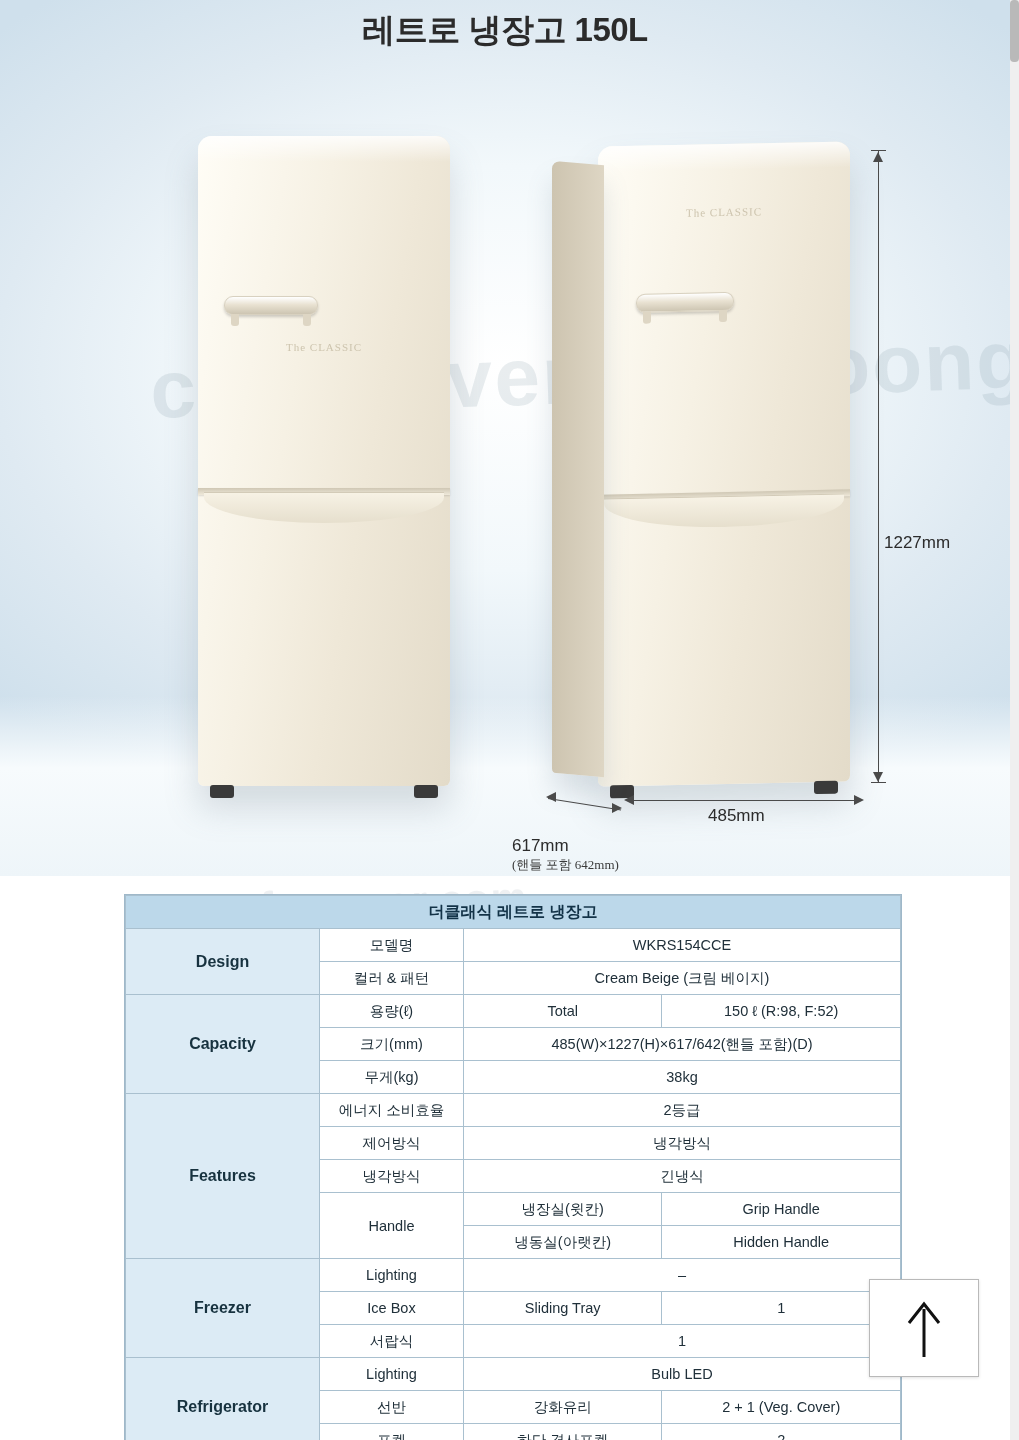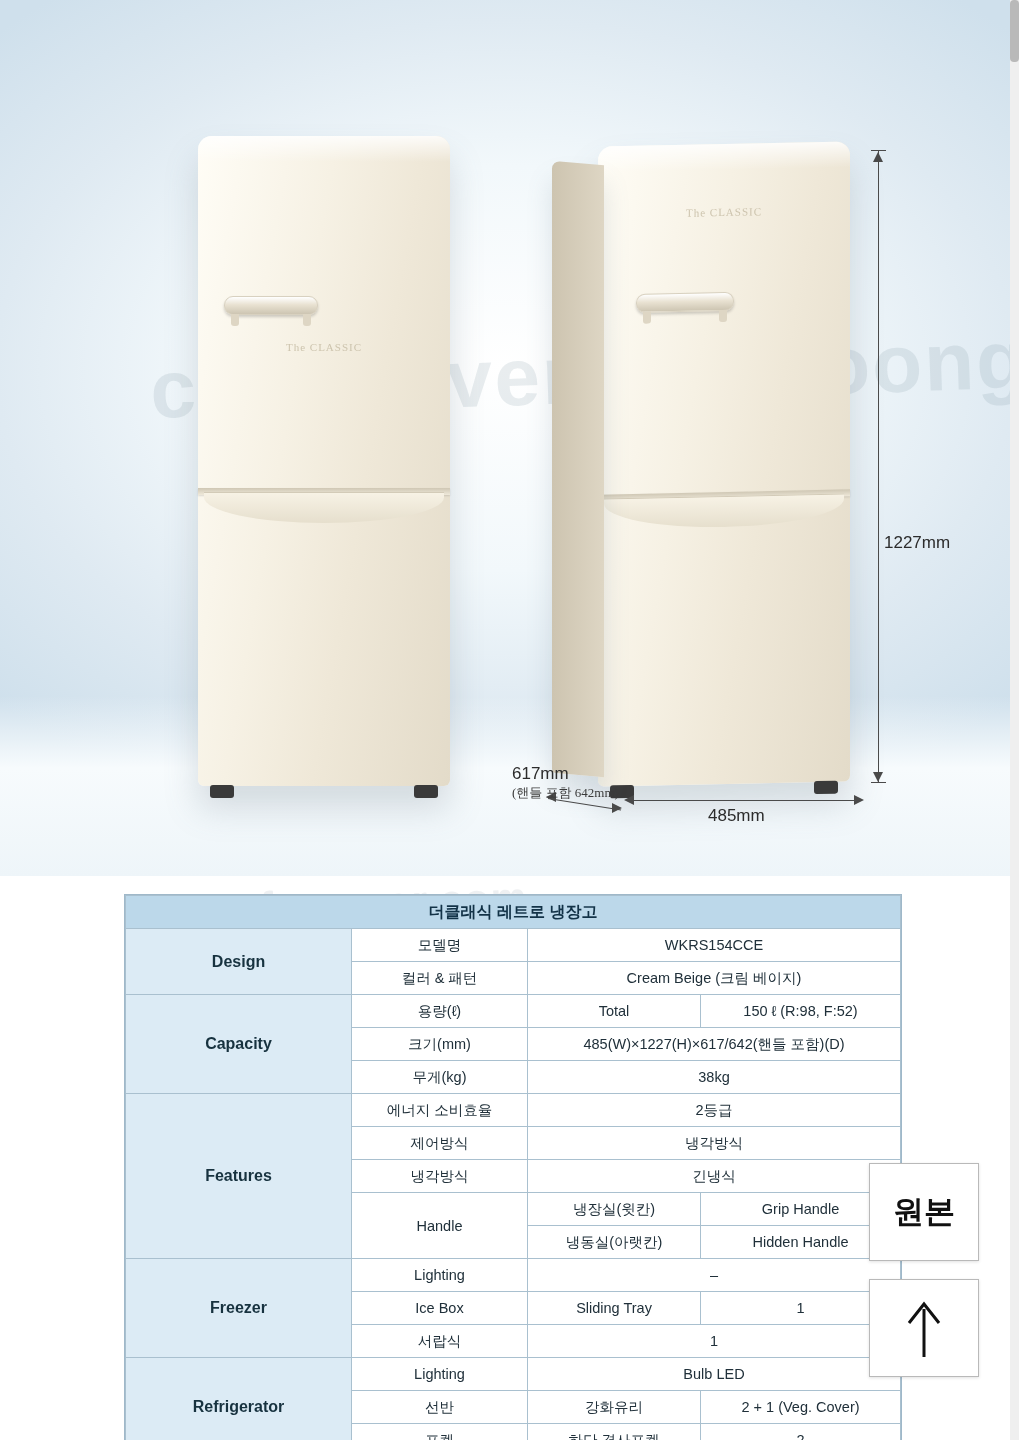--- a/index.html
+++ b/index.html
@@ -192,21 +192,21 @@
     background: #ffffff;
   }
   table.spec {
     border-collapse: collapse;
     width: 100%;
     font-size: 14.5px;
     color: #20303a;
   }
   table.spec td {
     border: 1px solid #a9c0cf;
-    padding: 5px 20px;
+    padding: 5px 4px;
     text-align: center;
     height: 22px;
     font-family: "Liberation Sans", sans-serif;
   }
   .spec-title td {
     background: #bcd8ea;
     color: #123247;
     font-weight: 700;
     font-size: 16px;
     height: 30px;
@@ -277,20 +277,21 @@
   }
 </style>
 </head>
 <body>
 
 <div class="page">
 
   <div class="hero">
     <div class="hero-floor"></div>
 
+    <div class="hero-title">레트로 냉장고 150L</div>
 
     <div class="watermark">cafe.naver.com/joonggonara</div>
 
     <div class="fridge" style="left:198px; top:136px; width:252px; height:650px;">
       <div class="top-shade"></div>
       <div class="brand" style="top:205px;">The CLASSIC</div>
       <div class="handle" style="left:26px; top:160px; width:92px;"></div>
       <div class="divider" style="top:352px;"></div>
       <div class="lower-lip" style="top:356px;"></div>
       <div class="foot" style="left:12px;"></div>
@@ -314,21 +315,21 @@
     <div class="dim-line-v" style="left:878px; top:150px; height:632px;"></div>
     <div class="dim-cap" style="left:871px; top:150px; width:15px; height:1px;"></div>
     <div class="dim-cap" style="left:871px; top:782px; width:15px; height:1px;"></div>
     <div class="arrow" style="left:873px; top:152px; border-left:5px solid transparent; border-right:5px solid transparent; border-bottom:10px solid #4a4a4a;"></div>
     <div class="arrow" style="left:873px; top:772px; border-left:5px solid transparent; border-right:5px solid transparent; border-top:10px solid #4a4a4a;"></div>
     <div class="dim-label" style="left:884px; top:533px;">1227mm</div>
 
     <div class="dim-line-h" style="left:548px; top:798px; width:74px; transform:rotate(9deg); transform-origin:left center;"></div>
     <div class="arrow" style="left:546px; top:792px; border-top:5px solid transparent; border-bottom:5px solid transparent; border-right:10px solid #4a4a4a;"></div>
     <div class="arrow" style="left:612px; top:803px; border-top:5px solid transparent; border-bottom:5px solid transparent; border-left:10px solid #4a4a4a;"></div>
-    <div class="dim-label" style="left:512px; top:764px;">
+    <div class="dim-label" style="left:512px; top:836px;">
       <span>617mm</span>
       <small>(핸들 포함 642mm)</small>
     </div>
 
     <div class="dim-line-h" style="left:630px; top:800px; width:228px;"></div>
     <div class="arrow" style="left:624px; top:795px; border-top:5px solid transparent; border-bottom:5px solid transparent; border-right:10px solid #4a4a4a;"></div>
     <div class="arrow" style="left:854px; top:795px; border-top:5px solid transparent; border-bottom:5px solid transparent; border-left:10px solid #4a4a4a;"></div>
     <div class="dim-label" style="left:708px; top:806px;">485mm</div>
   </div>
 
@@ -416,23 +417,20 @@
         </tr>
         <tr>
           <td class="key">포켓</td>
           <td class="val">하단 경사포켓</td>
           <td class="val">2</td>
         </tr>
       </tbody>
     </table>
   </div>
 
-  <div class="overlay-box overlay-original">
-    <span>원본</span>
-  </div>
 
   <div class="overlay-box overlay-arrow">
     <svg width="46" height="62" viewBox="0 0 46 62">
       <line x1="23" y1="60" x2="23" y2="12" stroke="#111" stroke-width="3"></line>
       <polyline points="8,26 23,7 38,26" fill="none" stroke="#111" stroke-width="3"></polyline>
     </svg>
   </div>
 
   <div class="scrollbar-track">
     <div class="scrollbar-thumb"></div>

